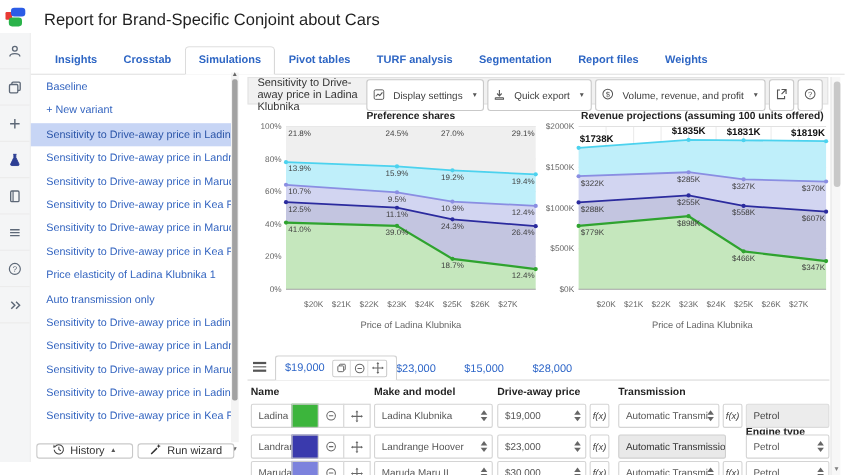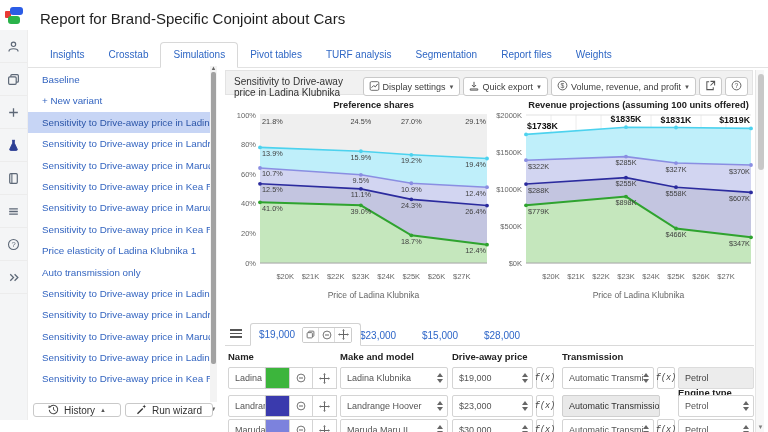--- a/index.html
+++ b/index.html
@@ -10,38 +10,38 @@
   .rail { position:absolute; left:0; top:30px; width:28px; height:390px; background:#f4f5f6; border-right:1px solid #ededed; }
   .rail-item { height:33px; display:flex; align-items:center; justify-content:center; border-bottom:1px solid #ececec; cursor:pointer; }
   .logo { position:absolute; left:5px; top:7px; width:20px; height:18px; }
   .logo i { position:absolute; display:block; }
 
   
   .page-title { position:absolute; left:40px; top:10px; font-size:15px; color:#1f1f1f; }
 
   
   .nav-tabs { position:absolute; left:28px; top:43px; right:0; height:25px; display:flex; align-items:flex-end; padding-left:10px; border-bottom:1px solid #e2e2e2; }
-  .nav-tab { font-size:10px; color:#2e66c4; padding:6px 12px 7px; cursor:pointer; white-space:nowrap; }
+  .nav-tab { font-size:10px; color:#2e66c4; padding:6px 12px 7px; cursor:pointer; white-space:nowrap;font-weight:bold; }
   .nav-tab.active { background:#fff; border:1px solid #d8d8d8; border-bottom:1px solid #fff; border-radius:4px 4px 0 0; margin-bottom:-1px; }
 
   
   .sidebar-list { position:absolute; left:28px; top:69px; width:182px; }
   .sidebar-item { height:21.4px; line-height:21.4px; padding-left:14px; font-size:9.8px; color:#3465c0; white-space:nowrap; overflow:hidden; cursor:pointer; }
   .sidebar-item.selected { background:#c7d5f5; color:#2b55a8; }
   .side-scroll { position:absolute; left:210px; top:66px; width:7px; height:336px; background:#f3f3f3; }
   .side-scroll .thumb { position:absolute; left:1px; top:6px; width:5px; height:292px; background:#a2a2a2; border-radius:2px; }
   .side-scroll .arr { position:absolute; left:0; width:7px; font-size:6px; color:#666; text-align:center; }
   .side-buttons { position:absolute; left:33px; top:403px; width:180px; display:flex; gap:4px; }
   .side-btn { flex:1; height:14px; background:#fff; border:1px solid #c9c9c9; border-radius:3px; font-size:10px; color:#333; display:flex; align-items:center; justify-content:center; gap:5px; cursor:pointer; }
 
   
   .panel-header { position:absolute; left:225px; top:70px; width:528px; height:25px; background:#f1f1f1; border:1px solid #e3e3e3; display:flex; align-items:center; justify-content:space-between; padding:8px 4px 0 8px; }
   .panel-title { font-size:10px; color:#333; }
   .toolbar { display:flex; gap:3px; align-items:center; }
-  .tbtn { display:inline-flex; align-items:center; gap:3px; background:#fff; border:1px solid #c9c9c9; border-radius:3px; height:19px; padding:0 5px; font-size:9px; color:#3d3d3d; cursor:pointer; white-space:nowrap; }
+  .tbtn { display:inline-flex; align-items:center; gap:8px; background:#fff; border:1px solid #c9c9c9; border-radius:3px; height:29px; padding:0 5px; font-size:9px; color:#3d3d3d; cursor:pointer; white-space:nowrap; }
   .caret { font-size:6px; color:#555; }
 
   .chart { position:absolute; top:98px; }
   svg text { font-family:"Liberation Sans", sans-serif; }
 
   
   .btabs-line { position:absolute; left:225px; top:345px; width:529px; border-bottom:1px solid #d9d9d9; }
   .hamburger { position:absolute; left:230px; top:329px; width:12px; cursor:pointer; }
   .hamburger i { display:block; height:1.5px; background:#555; margin-bottom:2px; }
   .btab-active { position:absolute; left:250px; top:323px; height:23px; background:#fff; border:1px solid #d2d2d2; border-bottom:1px solid #fff; border-radius:3px 3px 0 0; display:flex; align-items:center; gap:7px; padding:0 8px; z-index:2; }
@@ -54,21 +54,21 @@
   
   .thead { position:absolute; top:351px; font-size:9.5px; font-weight:bold; color:#222; }
   .box { position:absolute; height:22px; background:#fff; border:1px solid #d4d4d4; border-radius:2px; font-size:9px; color:#555; line-height:20px; padding-left:6px; white-space:nowrap; overflow:hidden; }
   .box.readonly { background:#ececec; border-color:#dcdcdc; color:#444; }
   .box.focused { background:#e9e9e9; border-color:#cfcfcf; color:#333; }
   .swatch { position:absolute; height:22px; border:1px solid #c9c9c9; }
   .stepper { position:absolute; right:4px; top:50%; transform:translateY(-50%); display:flex; flex-direction:column; gap:2px; }
   .stepper i { display:block; width:0; height:0; border-left:3px solid transparent; border-right:3px solid transparent; }
   .stepper .up { border-bottom:4px solid #666; }
   .stepper .dn { border-top:4px solid #666; }
-  .fxbox { position:absolute; height:22px; width:18px; background:#fff; border:1px solid #d4d4d4; border-radius:2px; font-size:8.5px; font-style:italic; color:#444; display:flex; align-items:center; justify-content:center;font-family:Liberation Mono, monospace; }
+  .fxbox { position:absolute; height:22px; width:18px; background:#fff; border:1px solid #d4d4d4; border-radius:2px; font-size:8.5px; font-style:italic; color:#444; display:flex; align-items:center; justify-content:center; }
   .iconcell { position:absolute; height:22px; background:#fff; border:1px solid #d4d4d4; display:flex; align-items:center; justify-content:center; cursor:pointer; }
 
   
   .main-scroll { position:absolute; left:755px; top:70px; width:9px; height:362px; background:#f7f7f7; border-left:1px solid #e6e6e6; }
   .main-scroll .thumb { position:absolute; left:1.5px; top:4px; width:6px; height:96px; background:#c8c8c8; border-radius:3px; }
   .main-scroll .arr { position:absolute; left:0; width:9px; text-align:center; font-size:6px; color:#808080; }
 </style>
 </head>
 <body>
 

